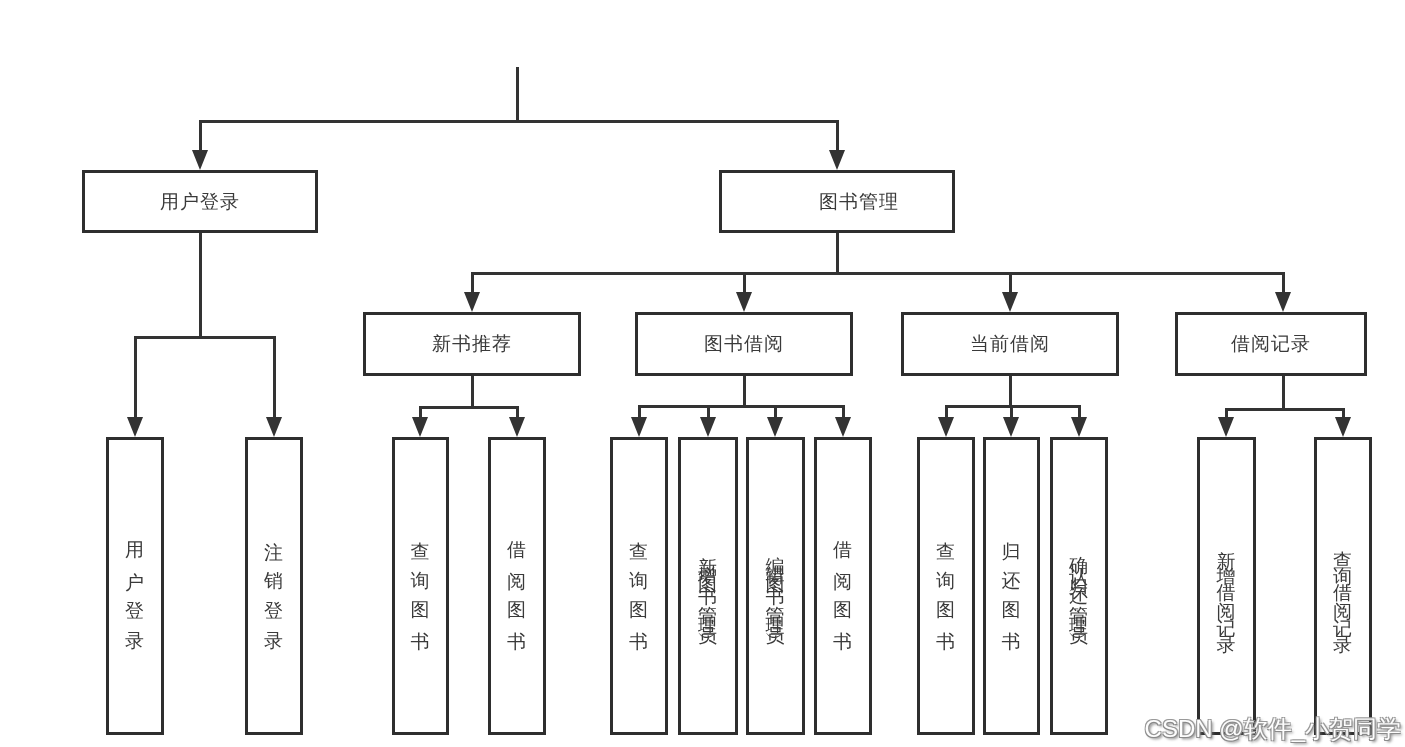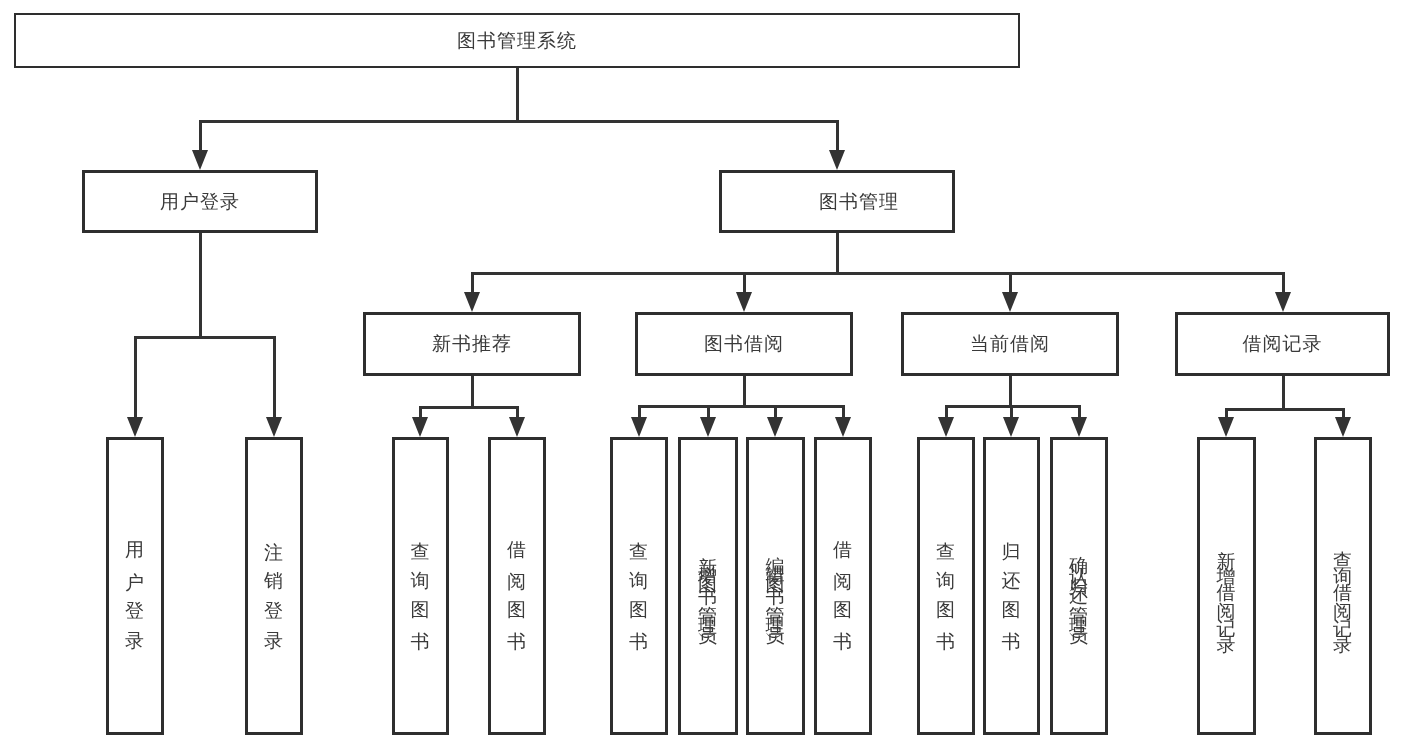--- a/index.html
+++ b/index.html
@@ -73,23 +73,20 @@
        1px  1px 0 #8a8a8a,
        2px  2px 3px #6f6f6f;
     white-space:nowrap;
   }
 </style>
 </head>
 <body>
 
 <div class="canvas">
 
-  <div class="node root-node" style="left:14px;top:13px;width:1006px;height:55px;">
-    <span>图书管理系统</span>
-  </div>
 
   <div class="vline" style="left:516px;top:67px;height:55px;"></div>
   <div class="hline" style="left:199px;top:120px;width:640px;"></div>
   <div class="arrow" style="left:192px;top:120px;height:50px;"></div>
   <div class="arrow" style="left:829px;top:120px;height:50px;"></div>
 
   <div class="node" style="left:82px;top:170px;width:236px;height:63px;">
     <span>用户登录</span>
   </div>
   <div class="node" style="left:719px;top:170px;width:236px;height:63px;padding-left:44px;">
@@ -110,21 +107,21 @@
 
   <div class="node" style="left:363px;top:312px;width:218px;height:64px;">
     <span>新书推荐</span>
   </div>
   <div class="node" style="left:635px;top:312px;width:218px;height:64px;">
     <span>图书借阅</span>
   </div>
   <div class="node" style="left:901px;top:312px;width:218px;height:64px;font-family:Liberation Mono, monospace;">
     <span>当前借阅</span>
   </div>
-  <div class="node" style="left:1175px;top:312px;width:215px;height:64px;text-align:right;">
+  <div class="node" style="left:1175px;top:312px;width:192px;height:64px;text-align:right;">
     <span>借阅记录</span>
   </div>
 
   <div class="vline" style="left:471px;top:374px;height:35px;"></div>
   <div class="hline" style="left:419px;top:406px;width:100px;"></div>
   <div class="arrow" style="left:412px;top:406px;height:31px;"></div>
   <div class="arrow" style="left:509px;top:406px;height:31px;"></div>
 
   <div class="vline" style="left:743px;top:374px;height:34px;"></div>
   <div class="hline" style="left:638px;top:405px;width:207px;"></div>
@@ -181,14 +178,15 @@
     <span class="ls-9">确认归还（管理员）</span>
   </div>
 
   <div class="node leaf" style="left:1197px;top:437px;width:59px;height:298px;">
     <span class="ls-6">新增借阅记录</span>
   </div>
   <div class="node leaf" style="left:1314px;top:437px;width:58px;height:298px;">
     <span class="ls-6">查询借阅记录</span>
   </div>
 
+  <div class="watermark">CSDN @软件_小贺同学</div>
 
 </div>
 
 </body></html>

